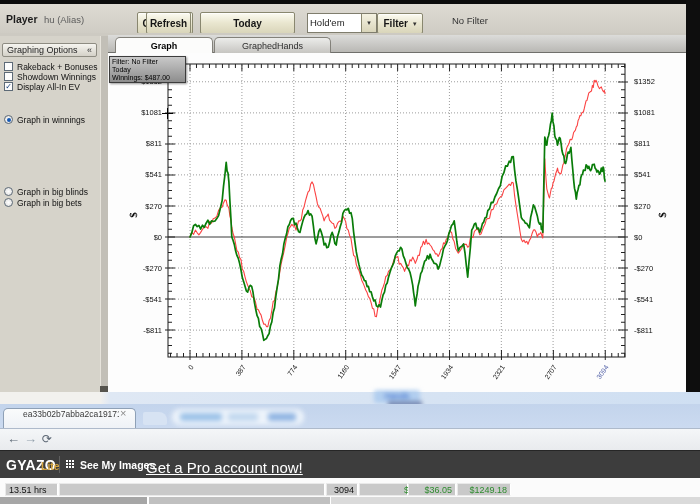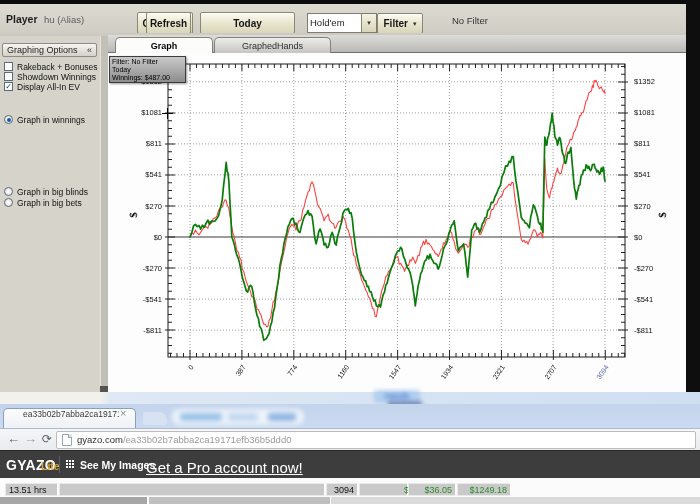--- a/index.html
+++ b/index.html
@@ -489,24 +489,20 @@
       <i style="left:8px;width:42px;background:#9cc2e8;"></i>
       <i style="left:56px;width:30px;background:#c2d8ef;"></i>
       <i style="left:96px;width:28px;background:#8fb4e2;"></i>
     </div>
   </div>
 
   <div class="abs" id="chrome-toolbar">
     <span class="abs navglyph" id="nav-back">←</span>
     <span class="abs navglyph" id="nav-forward">→</span>
     <span class="abs navglyph" id="nav-reload">⟳</span>
-    <div class="abs" id="omnibox">
-      <div class="abs" id="page-icon"></div>
-      <span class="abs" id="url-text"><span class="host">gyazo.com</span><span>/ea33b02b7abba2ca19171efb36b5ddd0</span></span>
-    </div>
   </div>
 
   <div class="abs" id="gyazo-bar">
     <span class="abs" id="gyazo-logo">GYAZO</span>
     <span class="abs" id="gyazo-lite">Lite</span>
     <div class="abs" id="gyazo-divider"></div>
     <div class="abs" id="grid-icon"></div>
     <span class="abs" id="see-my-images">See My Images</span>
     <span class="abs" id="pro-link">Get a Pro account now!</span>
   </div>

